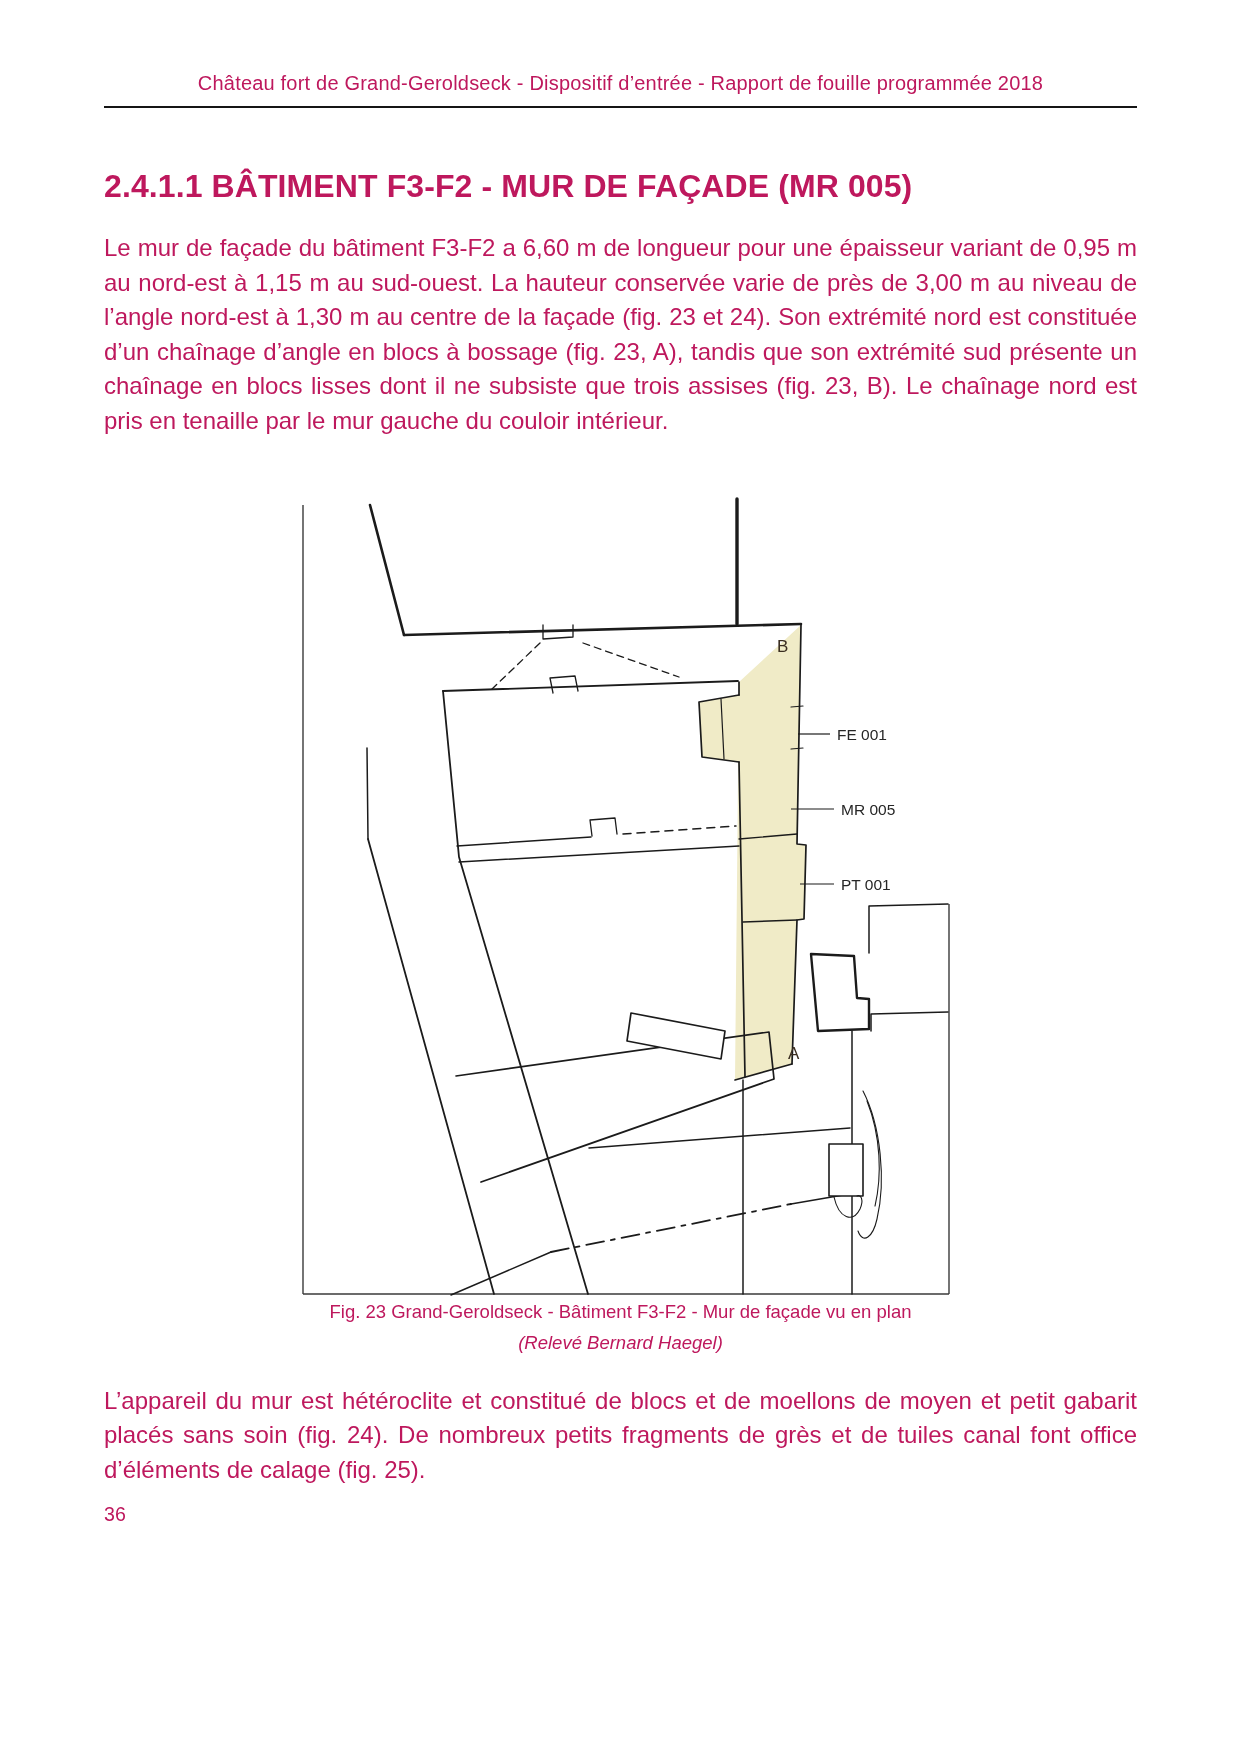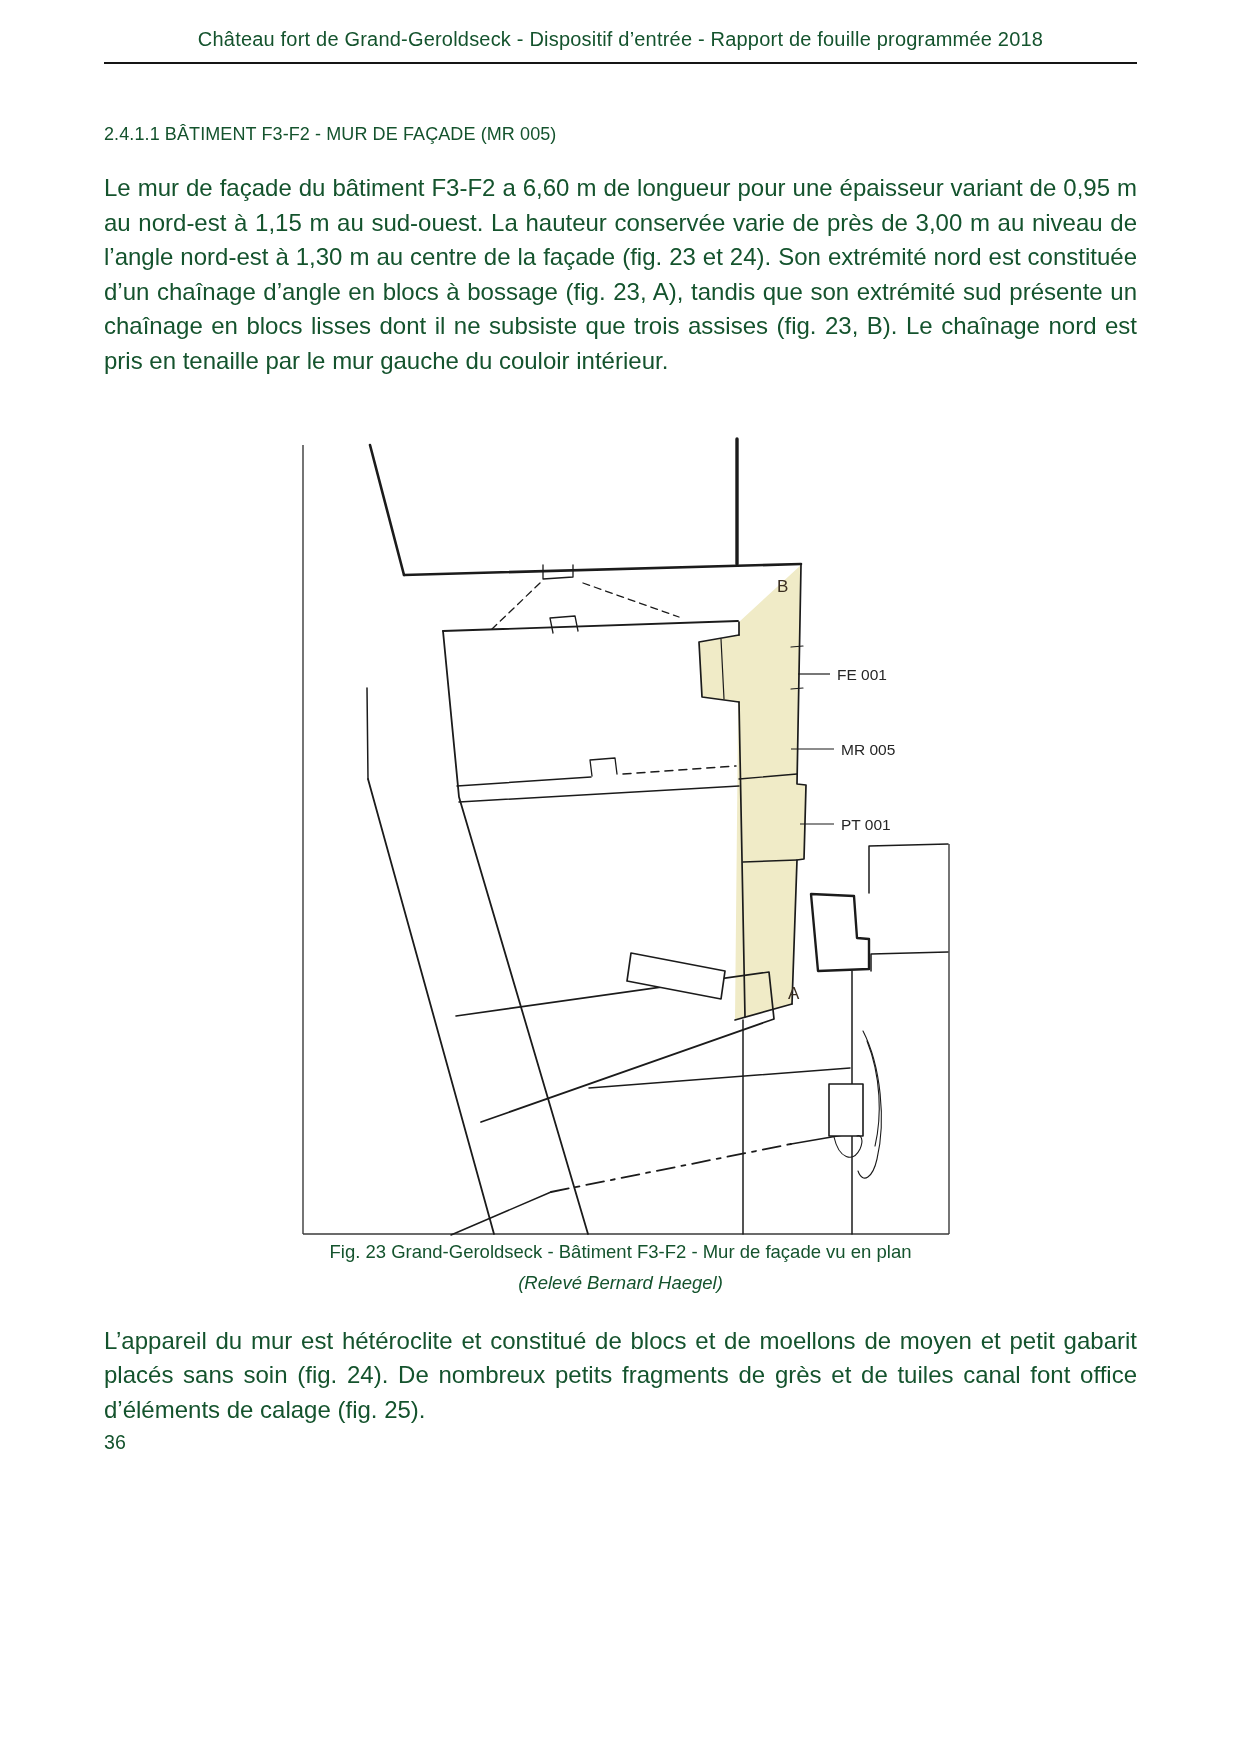--- a/index.html
+++ b/index.html
@@ -1,37 +1,37 @@
 <!DOCTYPE html>
 <html><head>
 <meta charset="utf-8">
 <style>
   html,body{margin:0;padding:0;background:#e8e8e8;}
   .page{
     width:1241px;height:1755px;background:#ffffff;position:relative;
-    font-family:"Liberation Sans", sans-serif;color:#14532d;overflow:hidden;
-    box-sizing:border-box;padding:28px 104px 0 104px;
+    font-family:"Liberation Sans", sans-serif;color:#be185d;overflow:hidden;
+    box-sizing:border-box;padding:72px 104px 0 104px;
   }
   .running-header{
     text-align:center;font-size:20px;letter-spacing:.2px;
     padding-bottom:11px;border-bottom:2.5px solid #151515;
   }
   h1.section-heading{
-    font-size:18px;font-weight:normal;margin:60px 0 0 0;letter-spacing:.1px;
+    font-size:32px;font-weight:bold;margin:60px 0 0 0;letter-spacing:.1px;
   }
   p.body-par{
     font-size:24px;line-height:34.6px;text-align:justify;margin:26px 0 0 0;
   }
   .figure-wrap{width:660px;margin:12px auto 0 auto;}
   .figure-wrap svg{display:block;}
   .fig-caption{
     text-align:center;font-size:18.5px;line-height:31px;
   }
   .fig-credit{font-style:italic;}
-  .page-number{font-size:19.6px;margin-top:4px;}
+  .page-number{font-size:19.6px;margin-top:16px;}
   .plan-label{font-size:15.5px;fill:#262626;}
   .plan-letter{font-size:17px;fill:#3a2d20;}
 </style>
 </head>
 <body>
 
 <div class="page">
 
   <div class="running-header">Château fort de Grand-Geroldseck - Dispositif d’entrée - Rapport de fouille programmée 2018</div>
 

